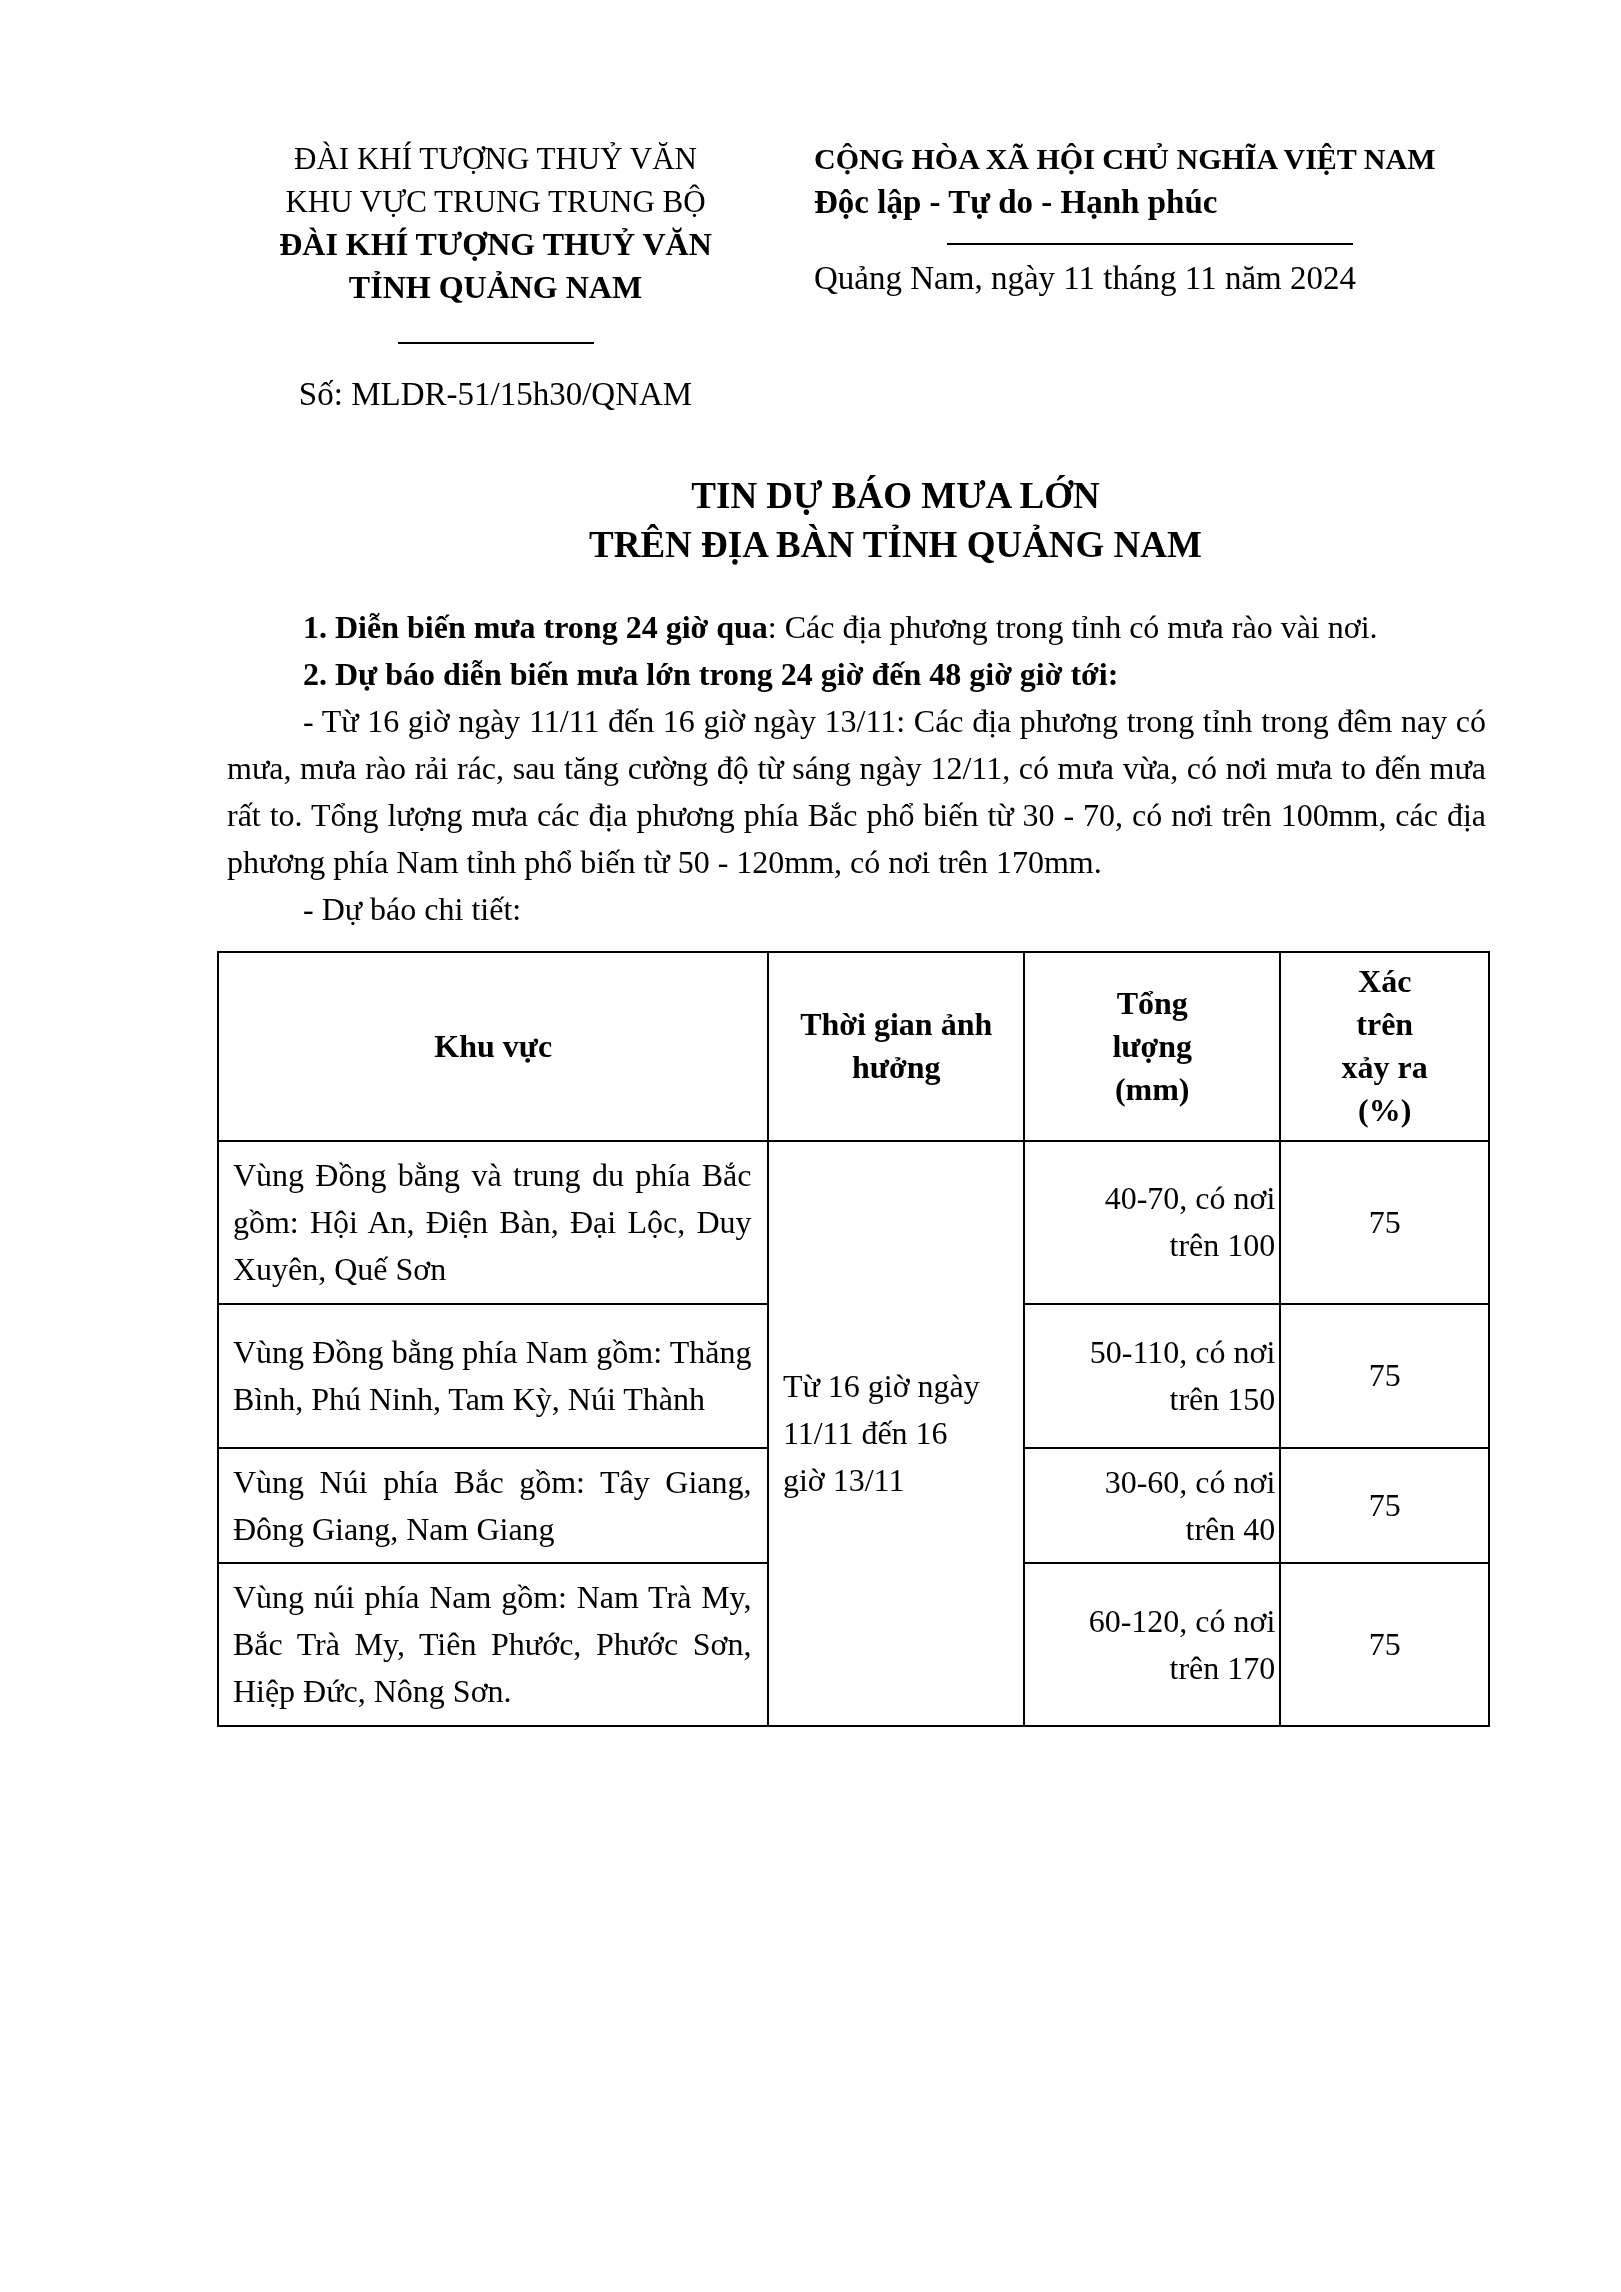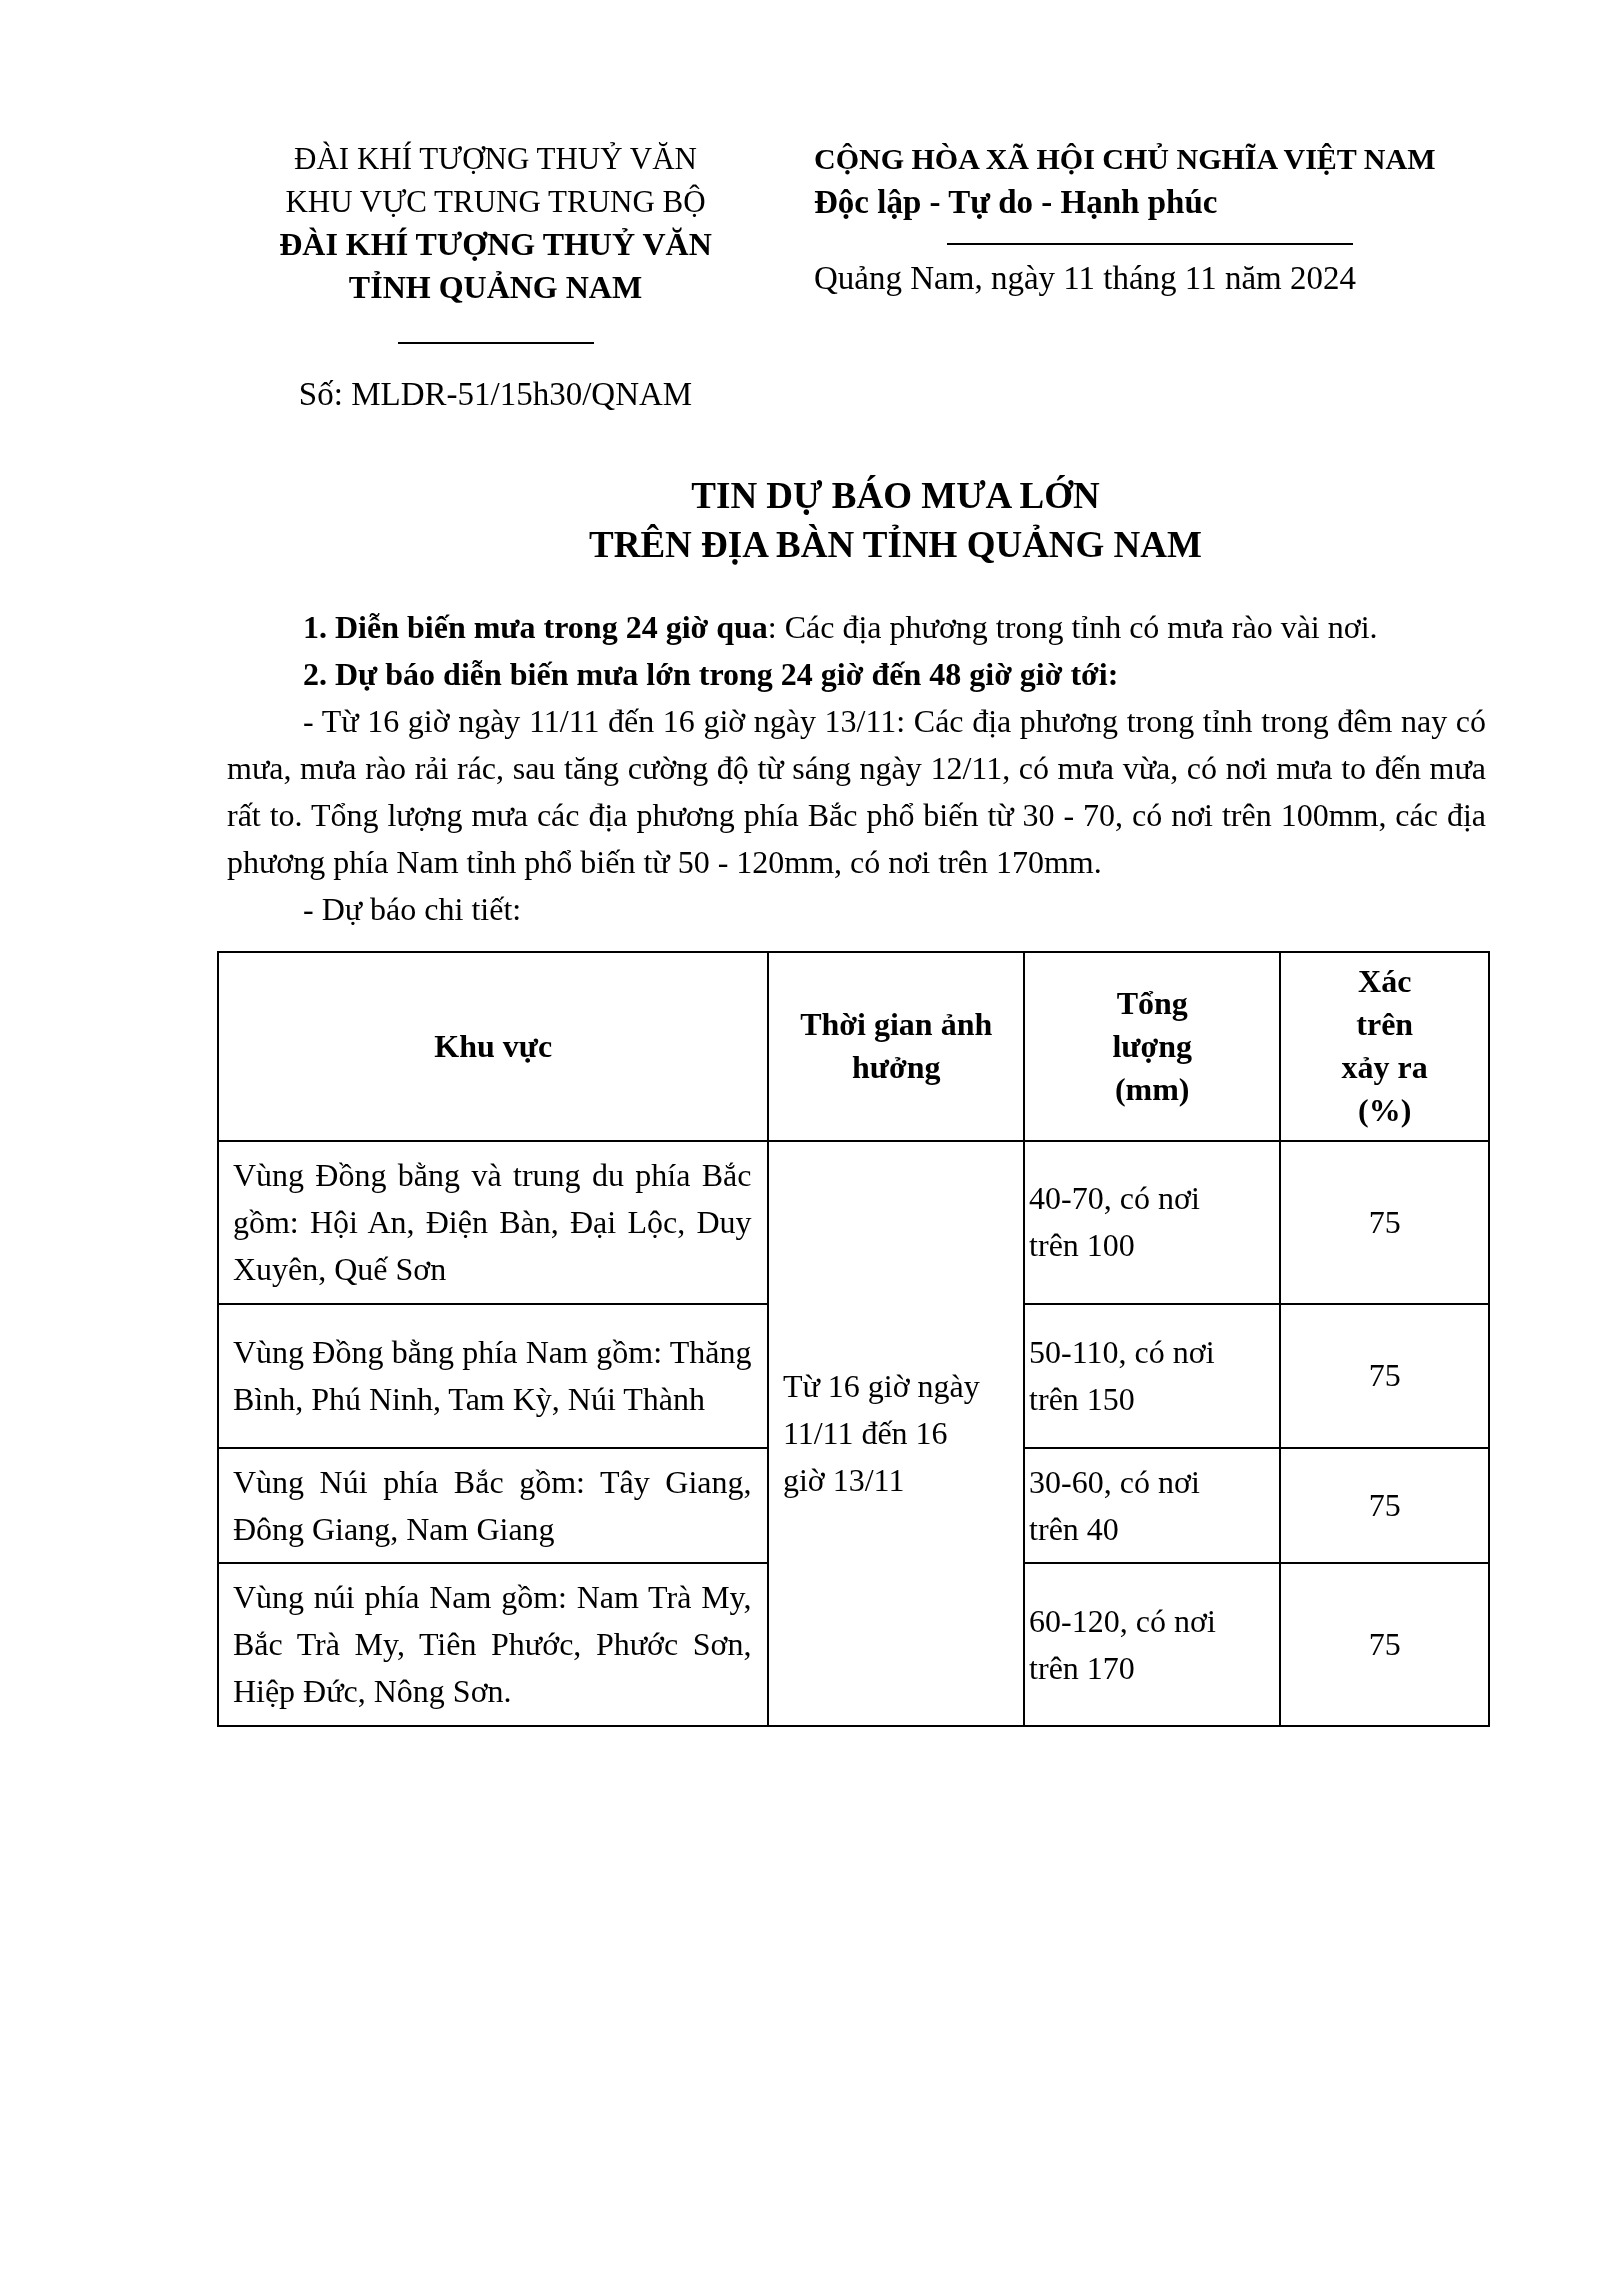--- a/index.html
+++ b/index.html
@@ -56,21 +56,21 @@
   td.region {
     text-align: justify; line-height: 47px;
     padding: 9.8px 15.7px 9.8px 13.7px;
   }
   td.timecell {
     text-align: left; line-height: 47px;
     padding: 7.8px 7.8px 7.8px 13.7px;
     white-space: pre-line;
   }
   td.amount {
-    text-align: left; line-height: 47px;
+    text-align: right; line-height: 47px;
     white-space: pre-line; padding: 5.9px 3.9px;
   }
   td.prob { text-align: center; padding: 5.9px 3.9px; }
   tr.r1 { height: 142px; }
   tr.r2 { height: 144px; }
   tr.r3 { height: 111px; }
   tr.r4 { height: 149px; }
 </style>
 </head>
 <body>

